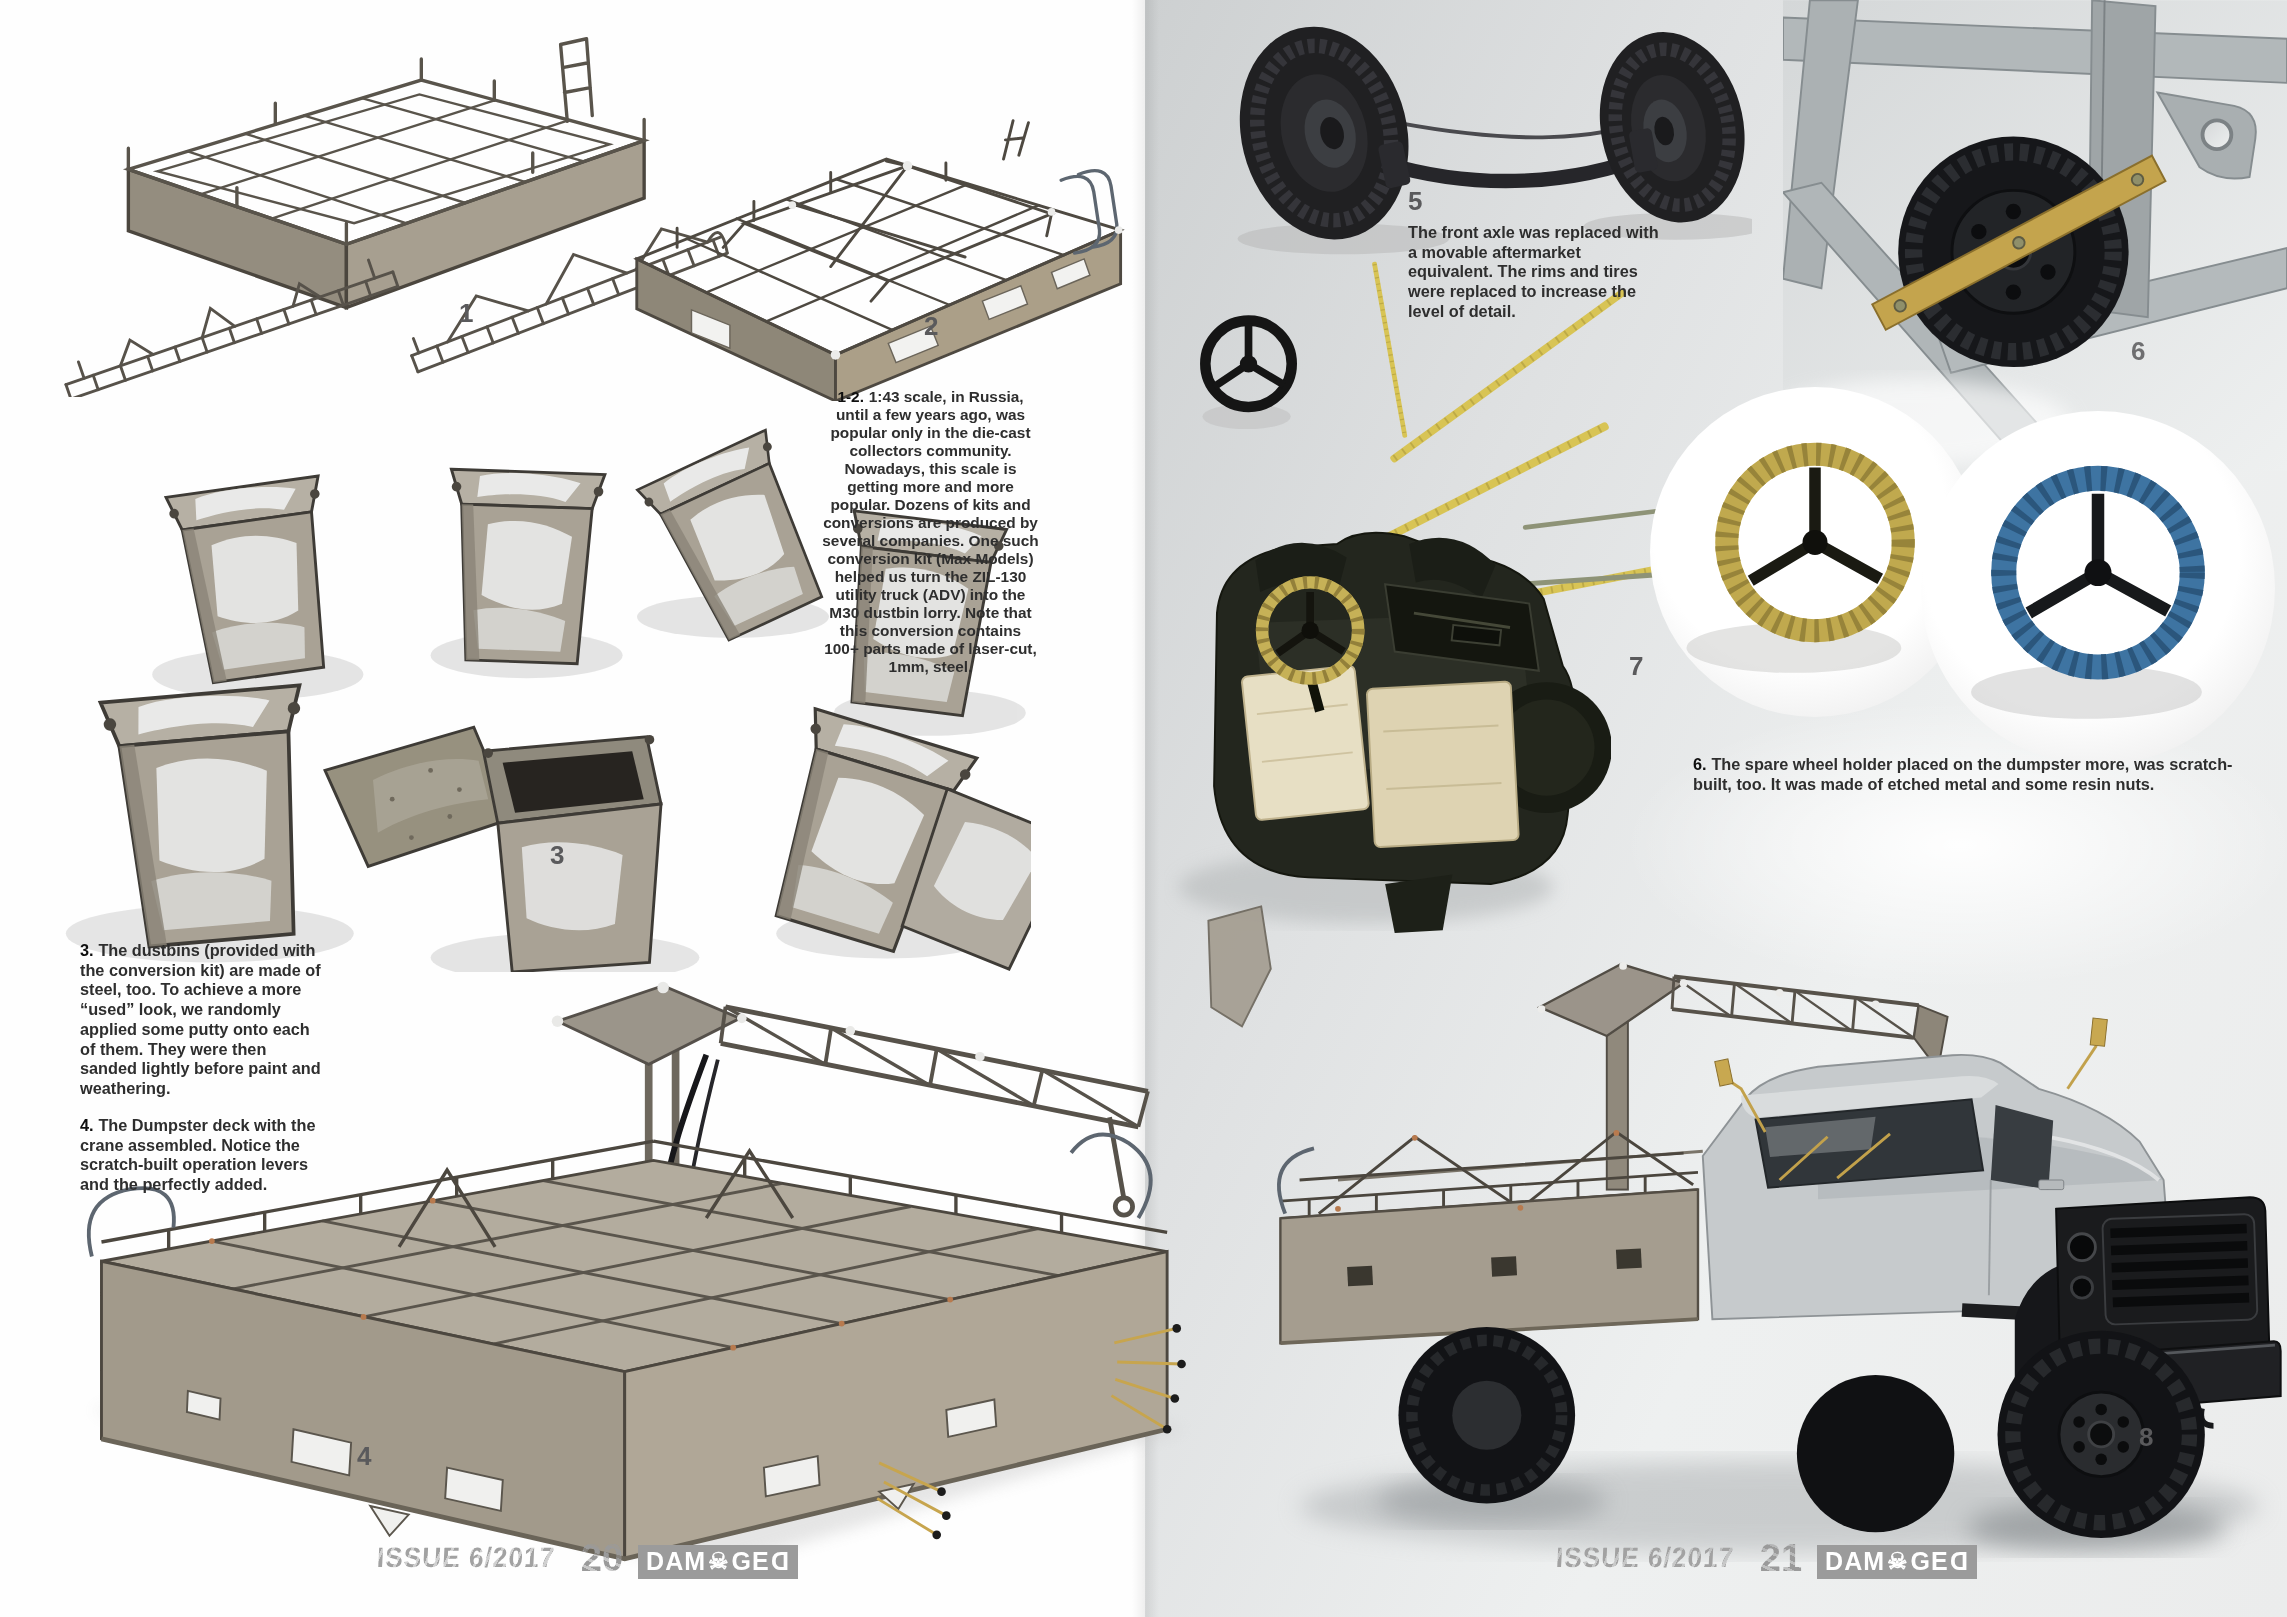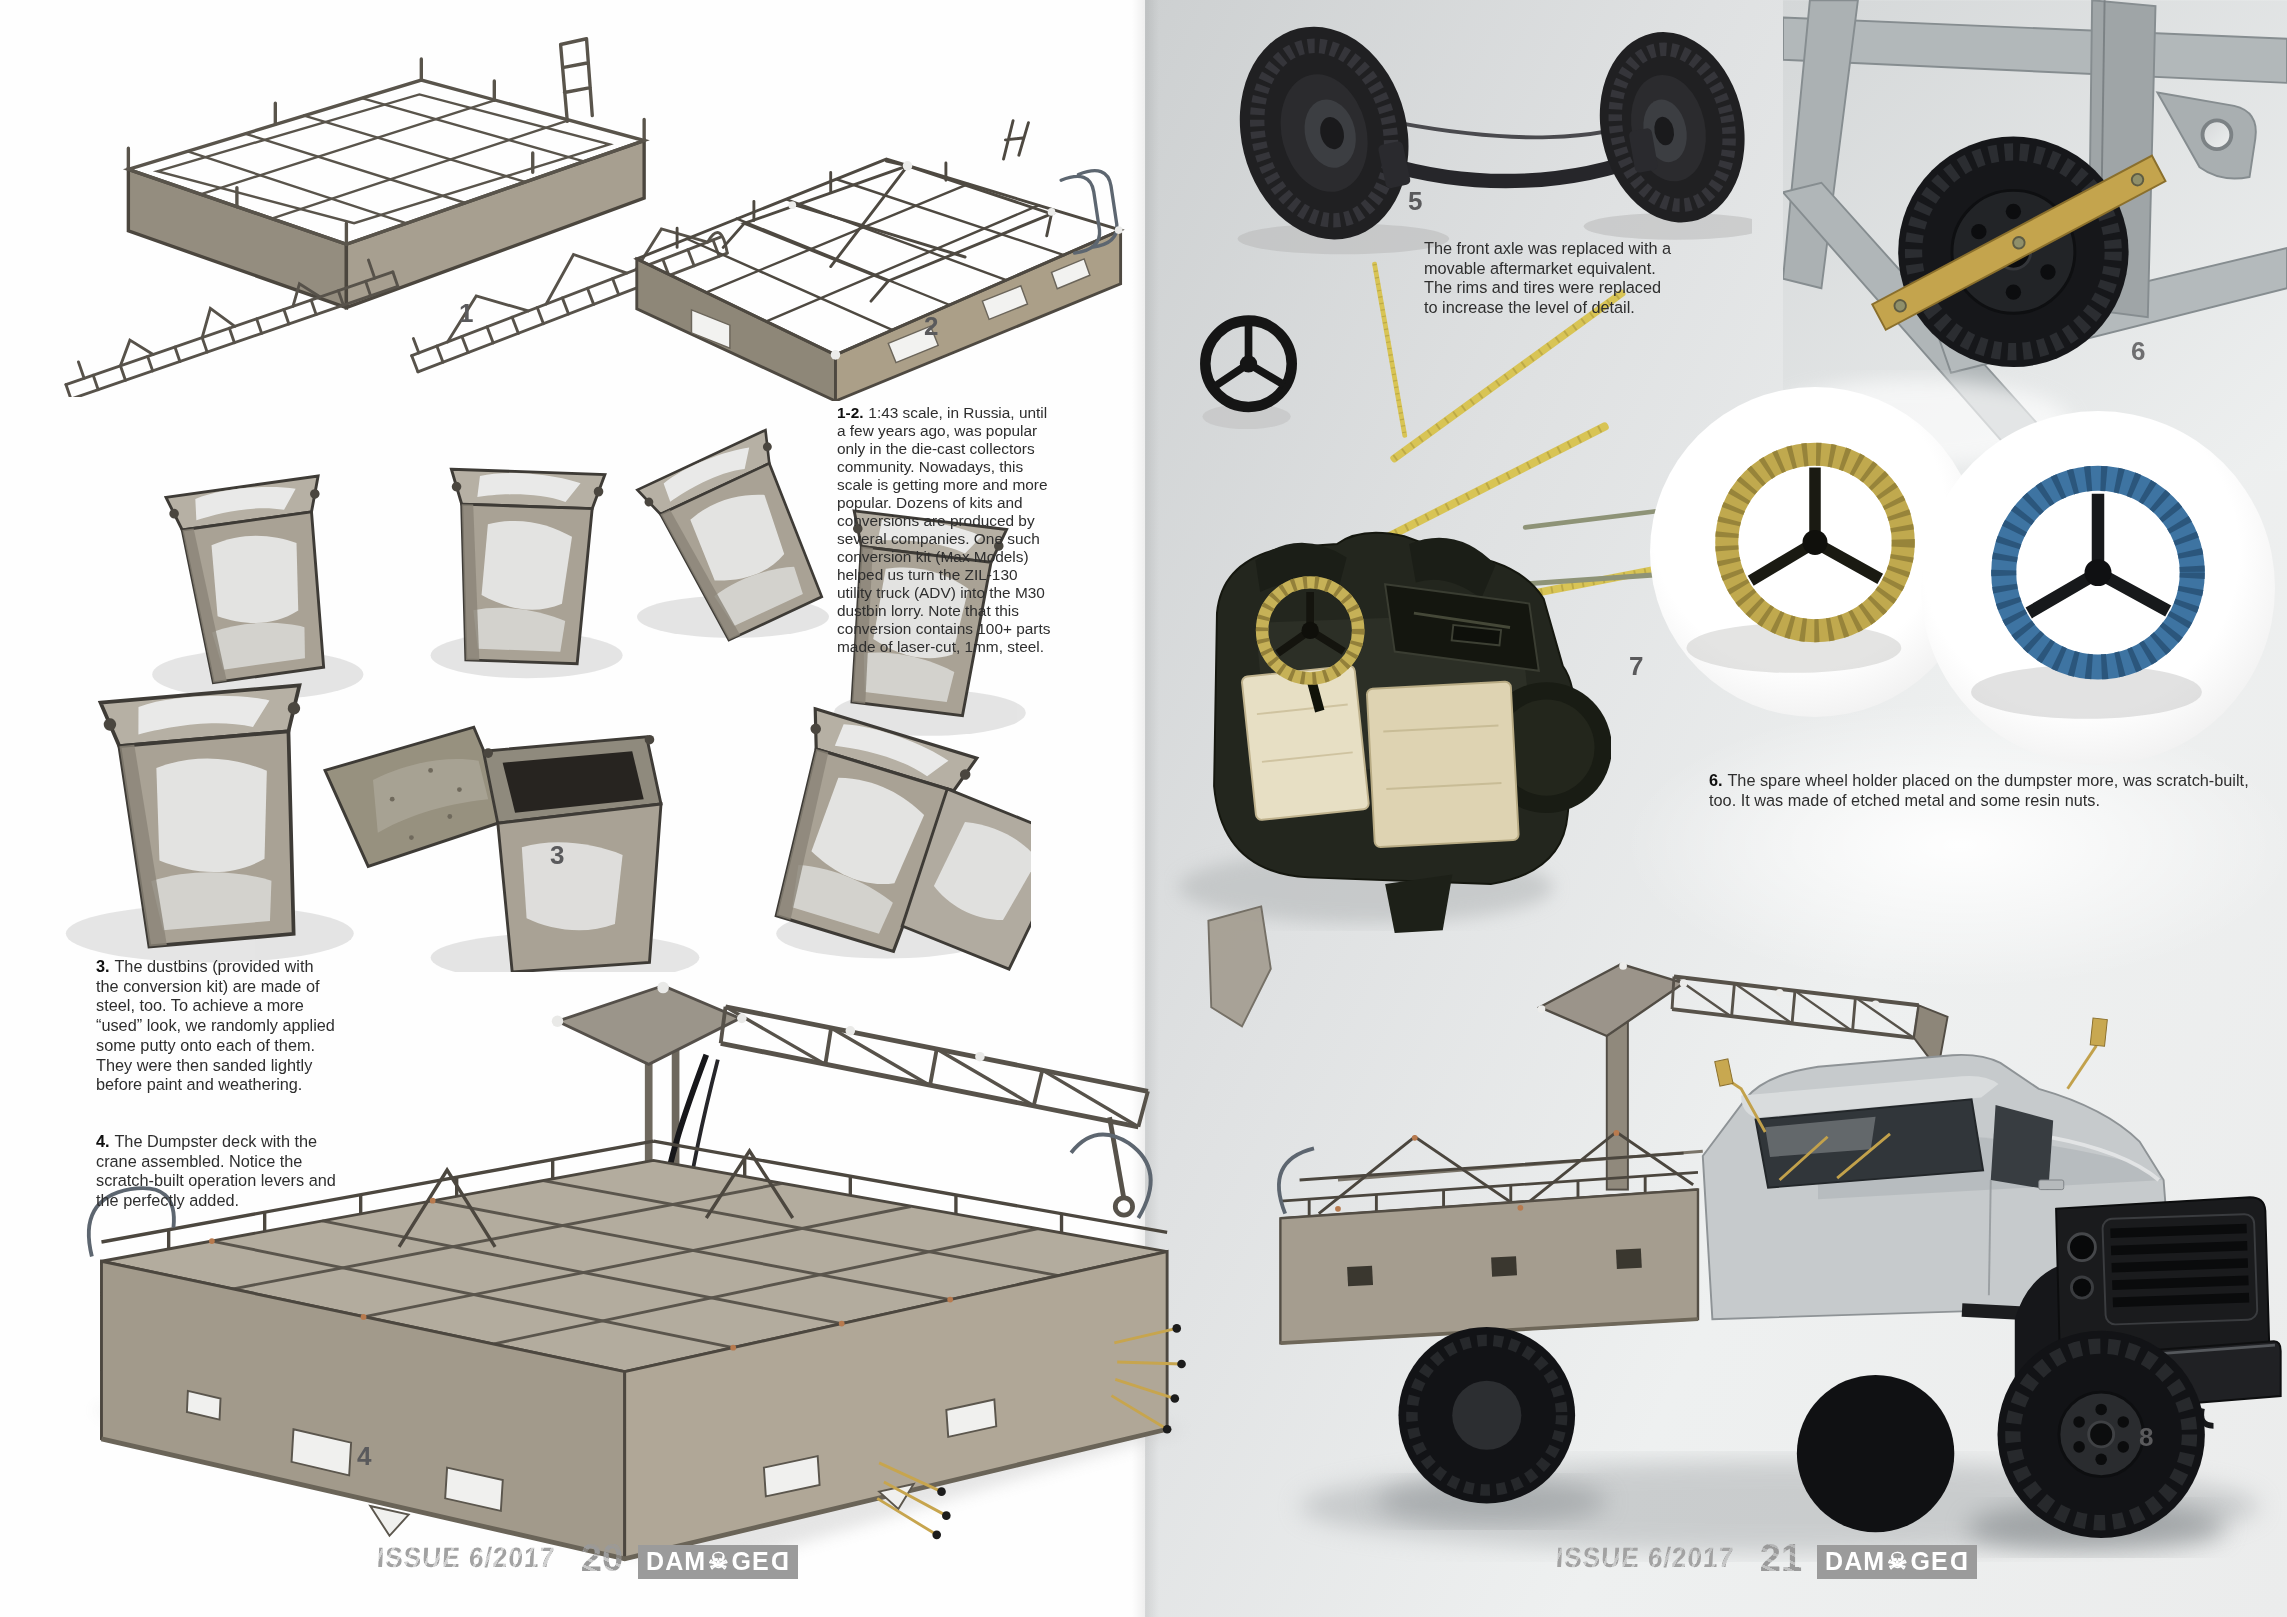--- a/index.html
+++ b/index.html
@@ -7,23 +7,23 @@
           font-family:"Liberation Sans", sans-serif;}
   .abs{position:absolute;}
   
   #right-bg{left:1145px;top:0;width:1142px;height:1618px;
     background:linear-gradient(115deg,#cdd0d1 0%,#dfe1e2 30%,#eef0f0 62%,#ebecec 100%);}
   #right-caption-glow{left:1624px;top:701px;width:672px;height:288px;
     background:radial-gradient(closest-side,rgba(255,255,255,.95),rgba(255,255,255,0));}
   #gutter{left:1132px;top:0;width:27px;height:1618px;
     background:linear-gradient(to right,rgba(0,0,0,0),rgba(0,0,0,.07) 55%,rgba(0,0,0,0));}
   
-  .cap{position:absolute;color:#2e2e2e;font-size:16.3px;line-height:19.7px;margin:16px;}
+  .cap{position:absolute;color:#2e2e2e;font-size:16.3px;line-height:19.7px;margin:0;font-weight:bold;}
   .cap b{color:#0f0f0f;margin-right:4.8px;}
-  .cap.small{font-size:15.4px;line-height:18px;}
+  .cap.small{font-size:15.4px;line-height:18px;text-align:center;}
   
   .fig-num{position:absolute;color:#5a5a5c;font-weight:700;font-size:26px;line-height:26px;}
   .fig-num.light{color:#6e6e70;}
   
   .footer{position:absolute;display:flex;align-items:center;gap:14.4px;height:38px;}
   .footer .issue{color:#a2a2a2;font-weight:700;font-size:28px;letter-spacing:1px;
     transform:scaleX(.94) skewX(-3deg);transform-origin:left;
     -webkit-mask-image:repeating-linear-gradient(115deg,#000 0 6.7px,rgba(0,0,0,.5) 6.7px 9.6px);
             mask-image:repeating-linear-gradient(115deg,#000 0 6.7px,rgba(0,0,0,.5) 6.7px 9.6px);}
   .footer .pageno{color:#9a9a9a;font-weight:700;font-size:38px;

